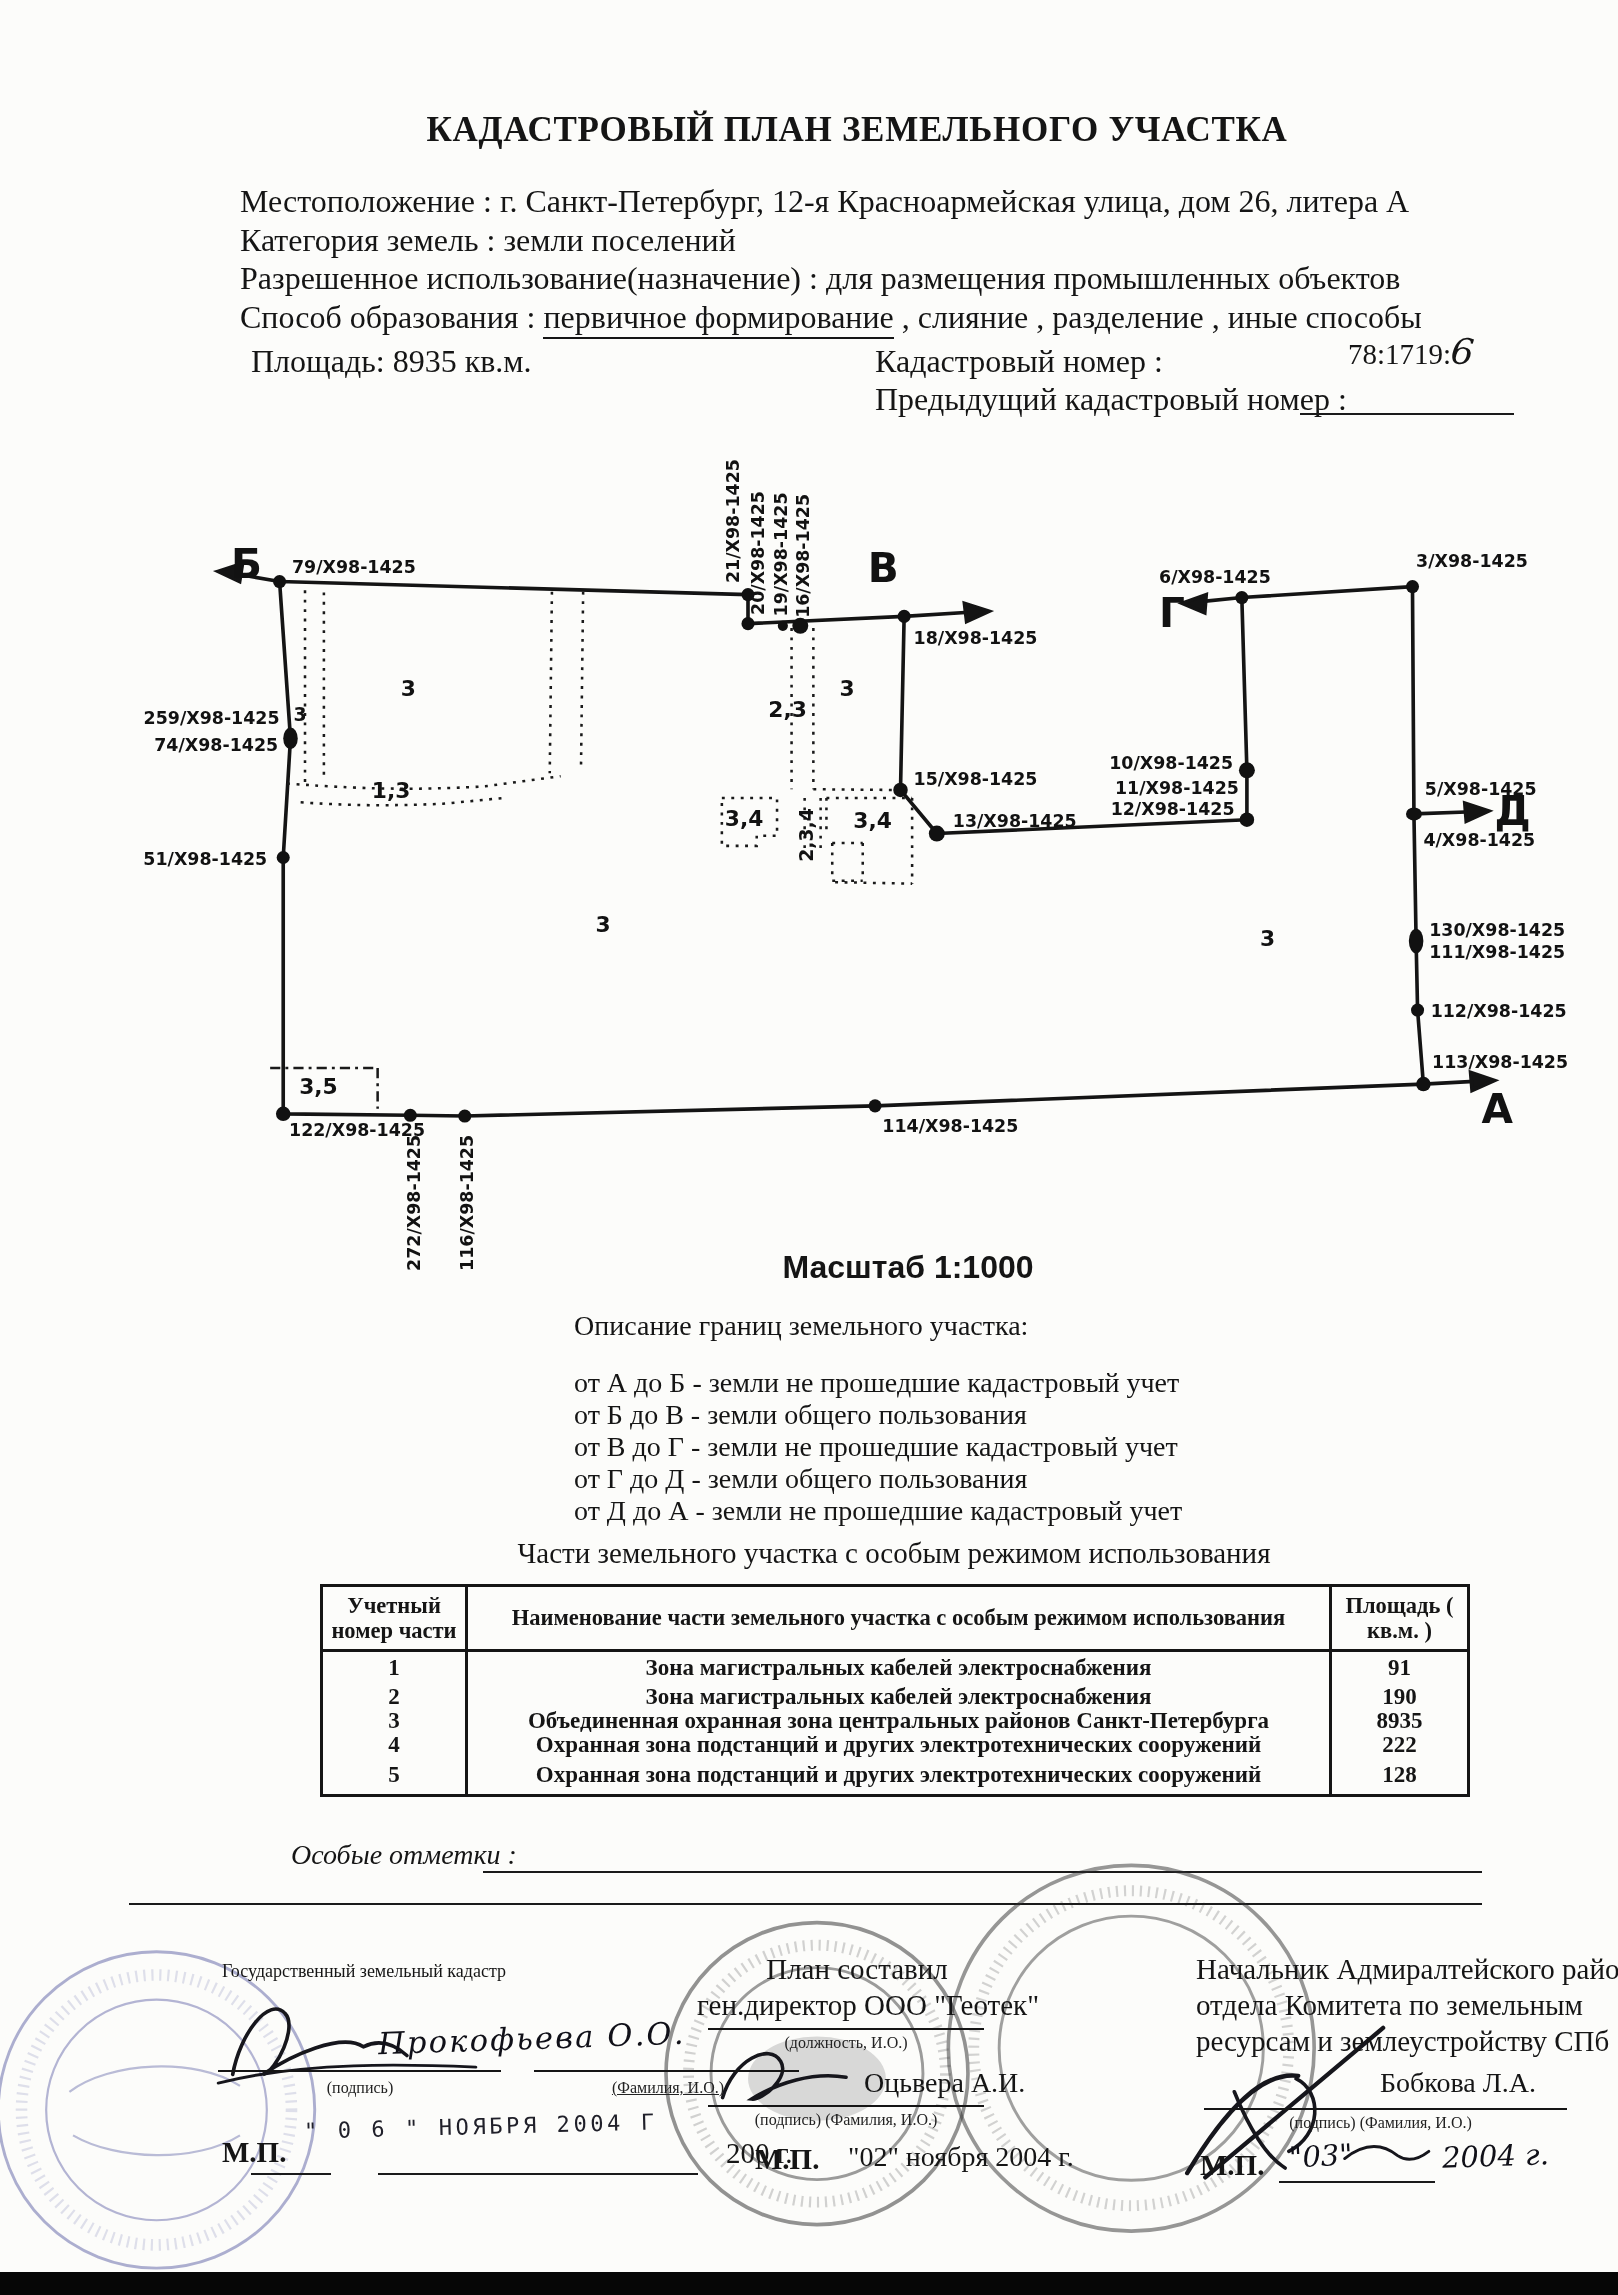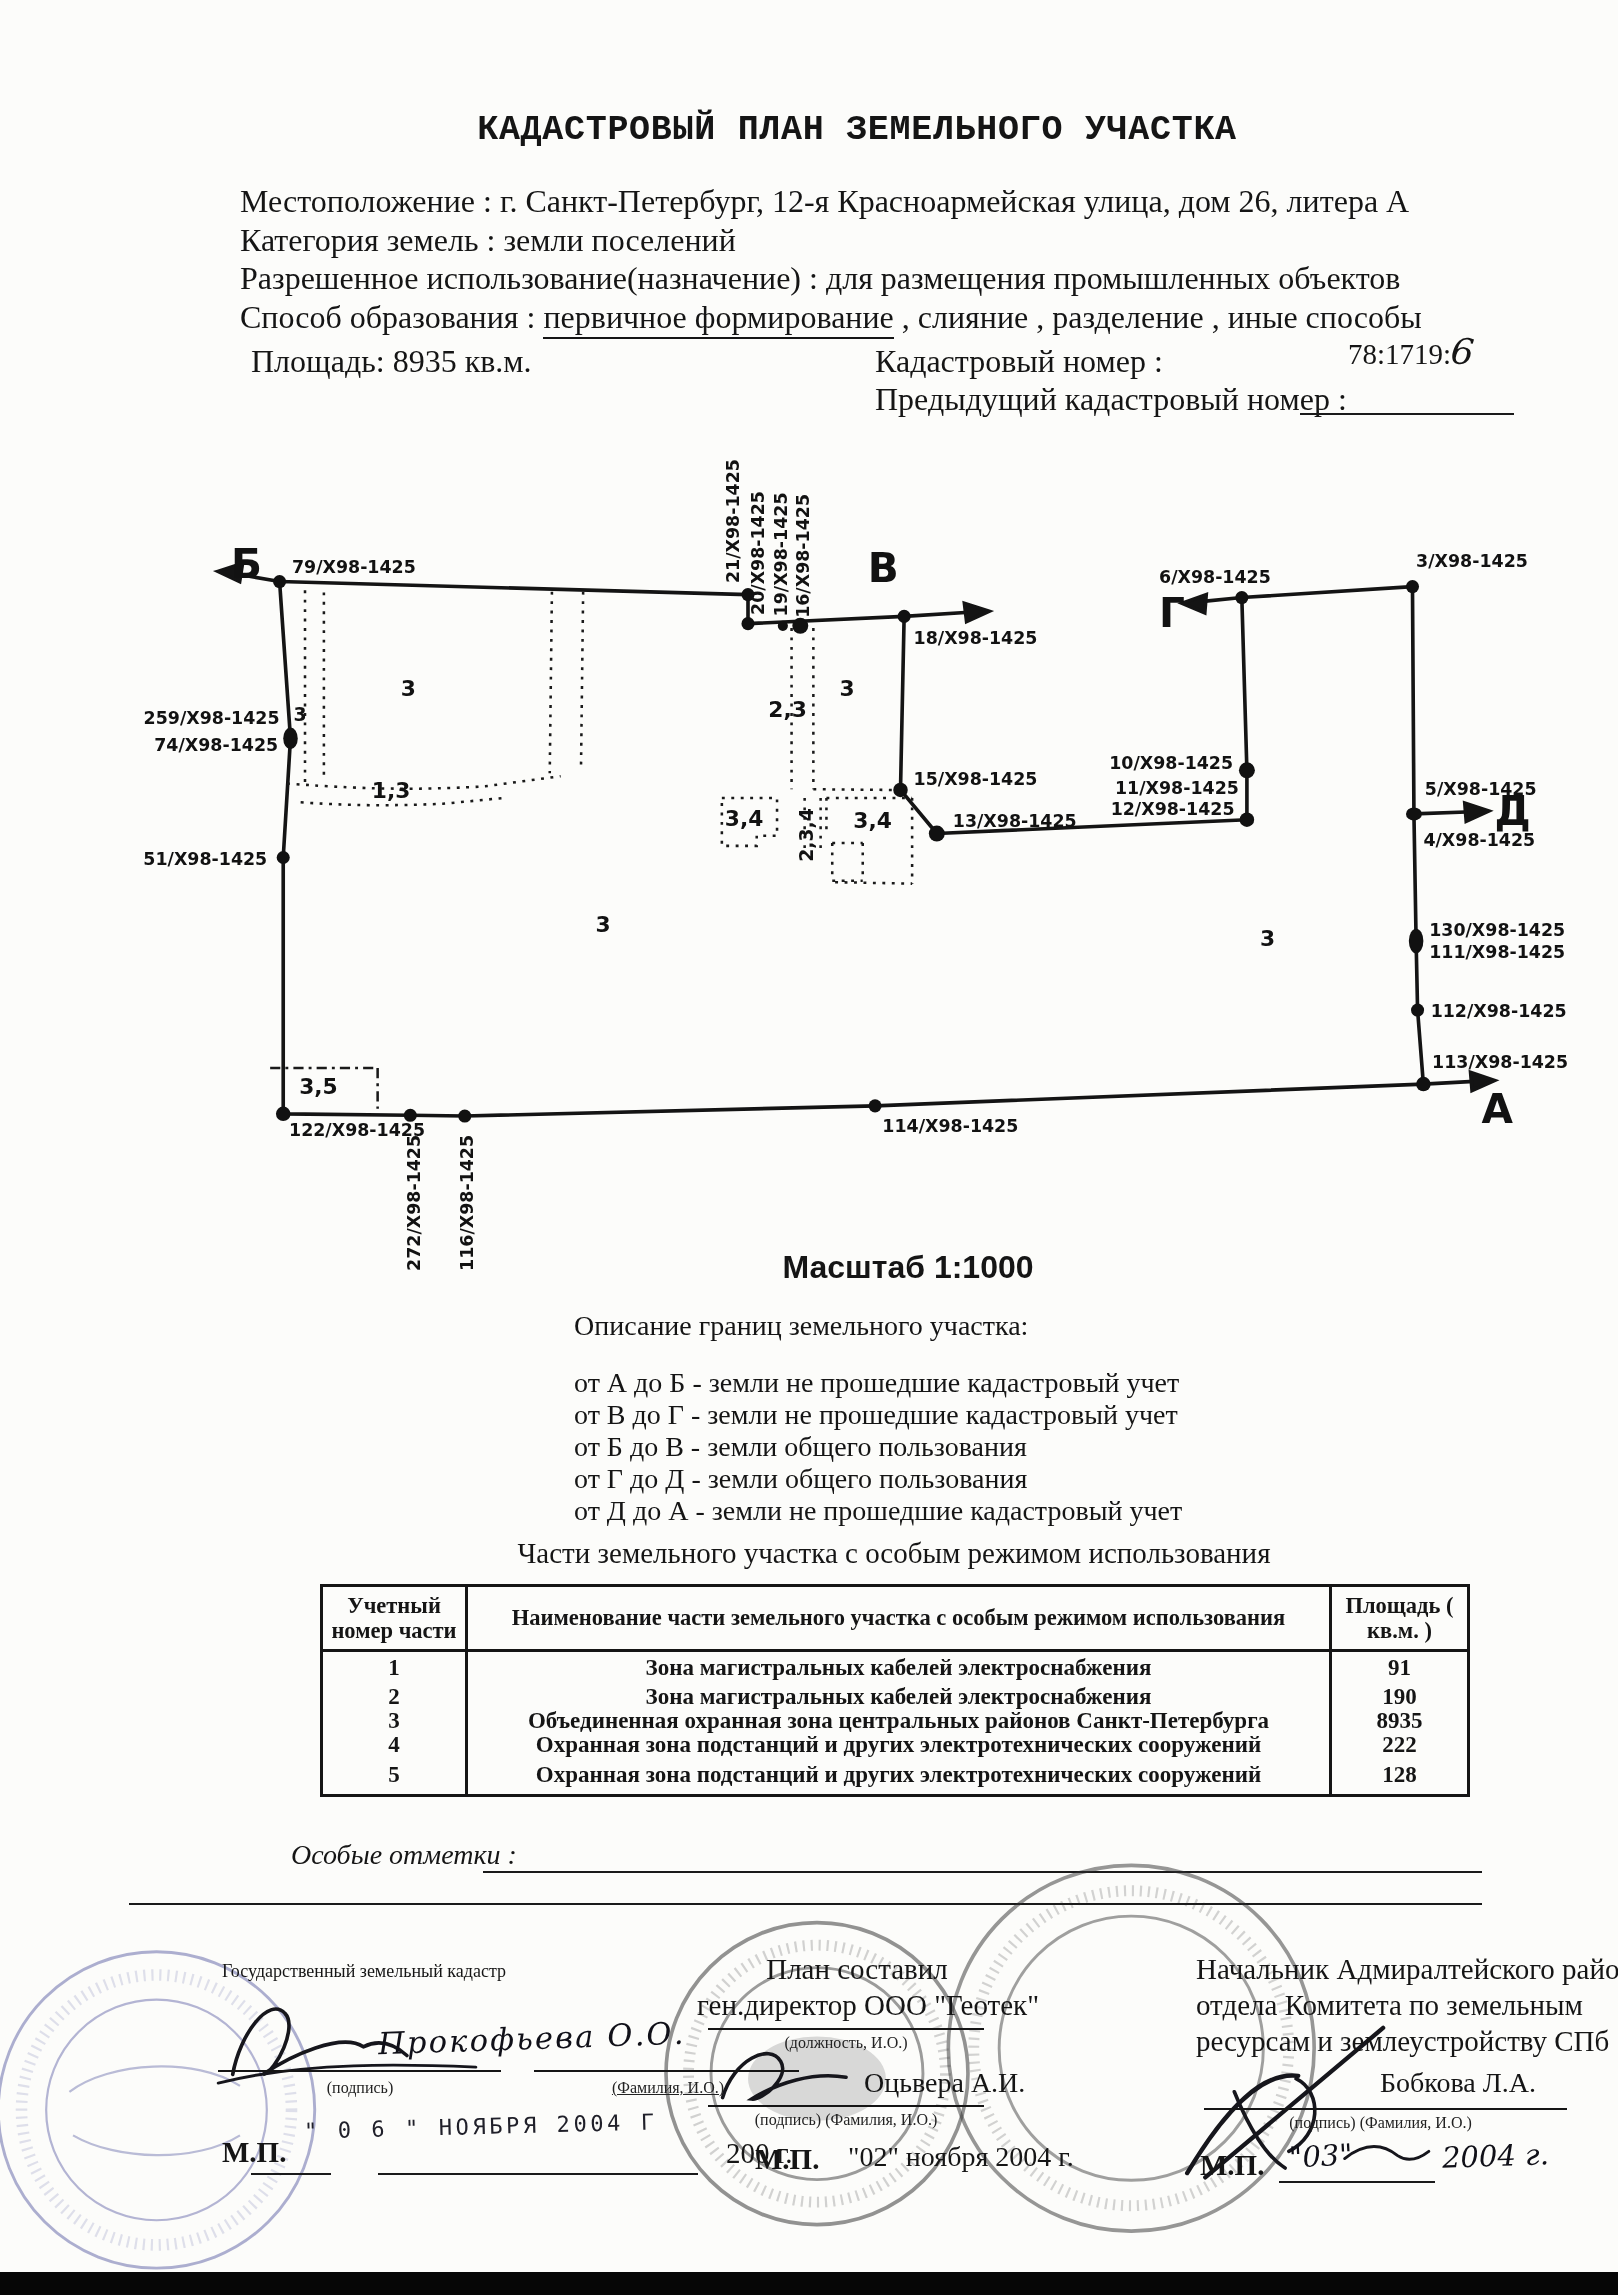--- a/index.html
+++ b/index.html
@@ -2,21 +2,21 @@
 <html style="font-size:11.6px"><head>
 <meta charset="utf-8">
 <style>
   html,body{margin:0;padding:0;}
   body{
     width:1618px;height:2295px;position:relative;overflow:hidden;
     background:#fcfcfa;color:#151515;
     font-family:"Liberation Serif", serif;
   }
   .abs{position:absolute;}
-  .doc-title{font-size:35px;font-weight:bold;letter-spacing:0.7px;text-align:center;font-family:Liberation Mono, monospace;}
+  .doc-title{font-size:35px;font-weight:bold;letter-spacing:0.7px;text-align:center;}
   .info-line{font-size:32px;white-space:nowrap;}
   .uline{border-bottom:2.9px solid #151515;padding-bottom:1.5px;}
   .hand{font-family:"DejaVu Serif", serif;font-style:italic;}
   .rule{border-bottom:2.2px solid #1a1a1a;height:0;}
   .thickrule{border-bottom:2.9px solid #151515;height:0;}
   .scale-title{font-family:"Liberation Sans", sans-serif;font-weight:bold;font-size:32px;text-align:center;}
   .desc-head{font-size:28px;}
   .desc-item{font-size:28px;line-height:32px;white-space:nowrap;}
   .parts-head{font-size:29px;text-align:center;}
   table.parts{border-collapse:collapse;border:3.6px solid #151515;table-layout:fixed;background:transparent;}
@@ -164,22 +164,22 @@
   <text class="zonelabel" x="1735" y="1302">3</text>
   <text class="zonelabel" x="412" y="1506">3,5</text>
 </svg>
 
 <div class="abs scale-title" style="left:741px;top:1249px;width:334px;">Масштаб 1:1000</div>
 
 <div class="abs desc-head" style="left:574px;top:1310px;">Описание границ земельного участка:</div>
 
 <div class="abs" style="left:574px;top:1367px;">
   <div class="desc-item">от А до Б - земли не прошедшие кадастровый учет</div>
+  <div class="desc-item">от Б до В - земли общего пользования</div>
   <div class="desc-item">от В до Г - земли не прошедшие кадастровый учет</div>
-  <div class="desc-item">от Б до В - земли общего пользования</div>
   <div class="desc-item">от Г до Д - земли общего пользования</div>
   <div class="desc-item">от Д до А - земли не прошедшие кадастровый учет</div>
 </div>
 
 <div class="abs parts-head" style="left:320px;top:1537px;width:1148px;">Части земельного участка с особым режимом использования</div>
 
 <table class="parts abs" style="left:320px;top:1584px;width:1148px;padding-left:48px;">
   <colgroup>
       <col style="width:145px">
       <col style="width:864px">

